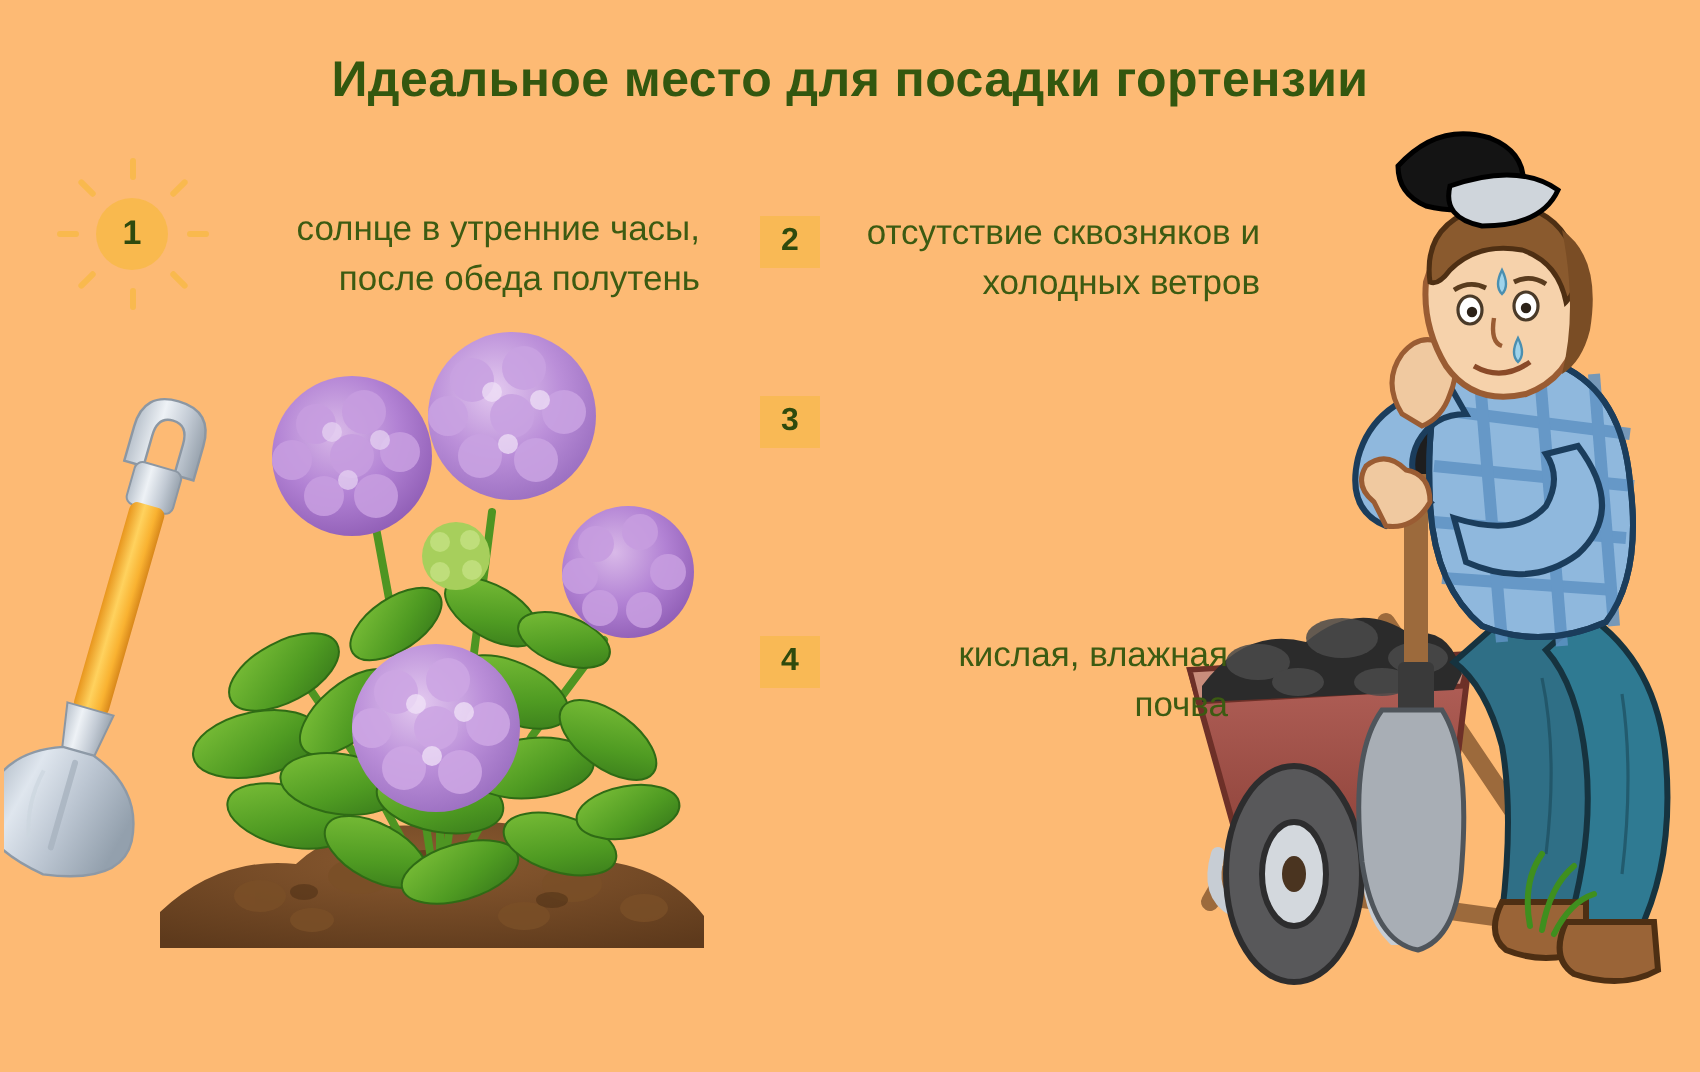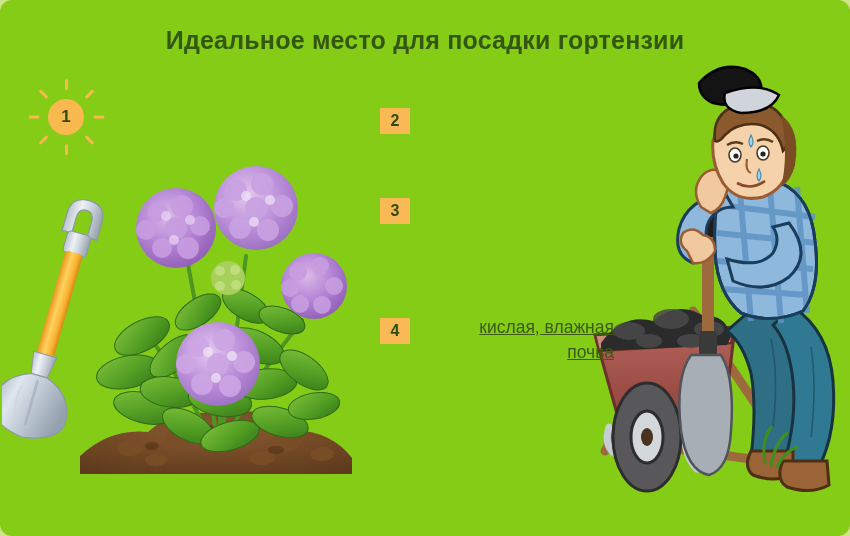--- a/index.html
+++ b/index.html
@@ -4,24 +4,23 @@
 <style>
   html, body {
     margin: 0;
     padding: 0;
     background: #cee589;
   }
   #infographic {
     position: relative;
     width: 850px;
     height: 536px;
-    background: #84cc16;
+    background: #fdba74;
     overflow: hidden;
     font-family: "Liberation Sans", sans-serif;
-    border-radius: 12px;
   }
 
   
   .title {
     position: absolute;
     left: 0;
     top: 26px;
     width: 850px;
     text-align: center;
     font-size: 25px;
@@ -407,22 +406,26 @@
     <span class="ray" style="transform:rotate(0deg) translateY(-38px)"></span>
     <span class="ray" style="transform:rotate(45deg) translateY(-38px)"></span>
     <span class="ray" style="transform:rotate(90deg) translateY(-38px)"></span>
     <span class="ray" style="transform:rotate(135deg) translateY(-38px)"></span>
     <span class="ray" style="transform:rotate(180deg) translateY(-38px)"></span>
     <span class="ray" style="transform:rotate(225deg) translateY(-38px)"></span>
     <span class="ray" style="transform:rotate(270deg) translateY(-38px)"></span>
     <span class="ray" style="transform:rotate(315deg) translateY(-38px)"></span>
     <span class="sun-core">1</span>
   </div>
+  <div class="tip-text" style="left:110px; top:102px; width:240px;">солнце в утренние часы,
+после обеда полутень</div>
 
   <div class="num-badge" style="left:380px; top:108px;">2</div>
+  <div class="tip-text" style="left:400px; top:104px; width:230px;">отсутствие сквозняков и
+холодных ветров</div>
 
   <div class="num-badge" style="left:380px; top:198px;">3</div>
 
   <div class="num-badge" style="left:380px; top:318px;">4</div>
-  <div class="tip-text" style="left:400px; top:315px; width:214px;text-decoration:underline;">кислая, влажная
+  <div class="tip-text" style="left:400px; top:315px; width:214px;">кислая, влажная
 почва</div>
 
 </div>
 
 </body></html>

